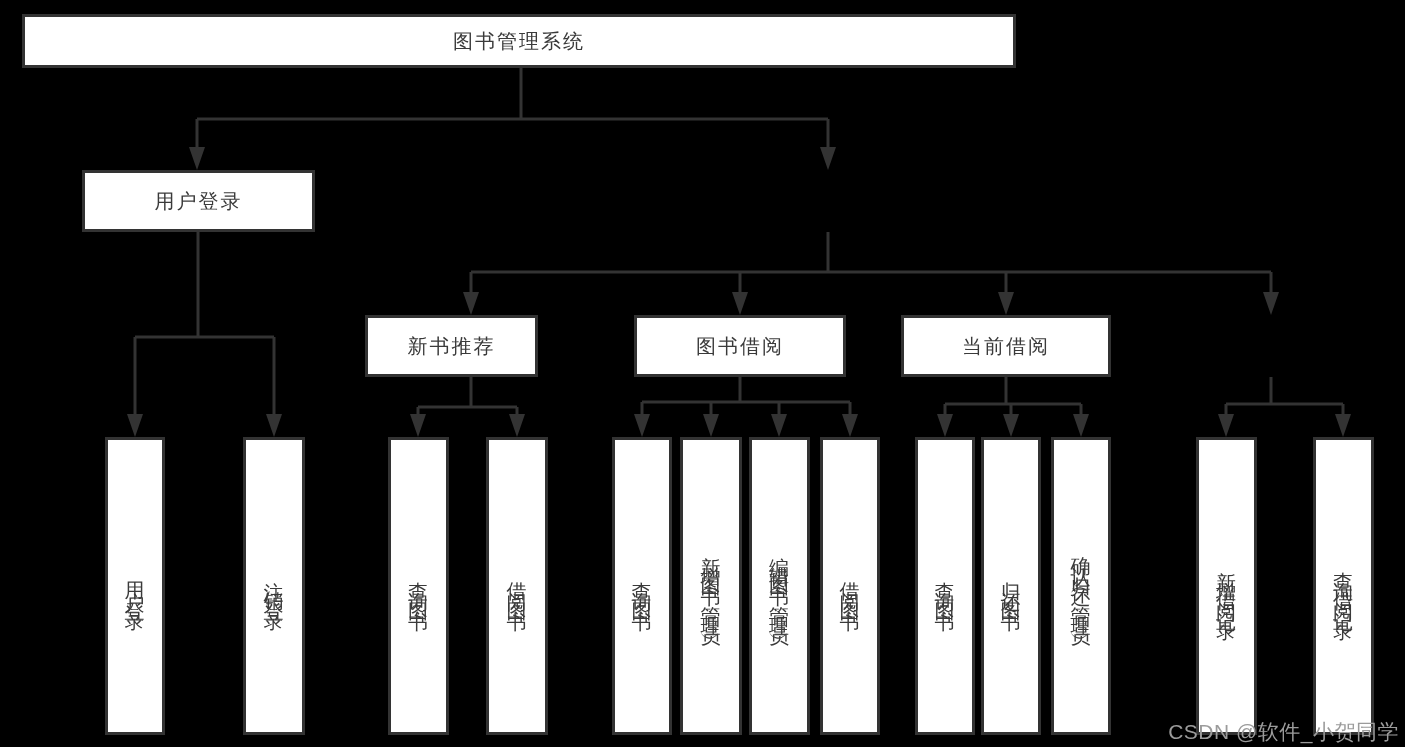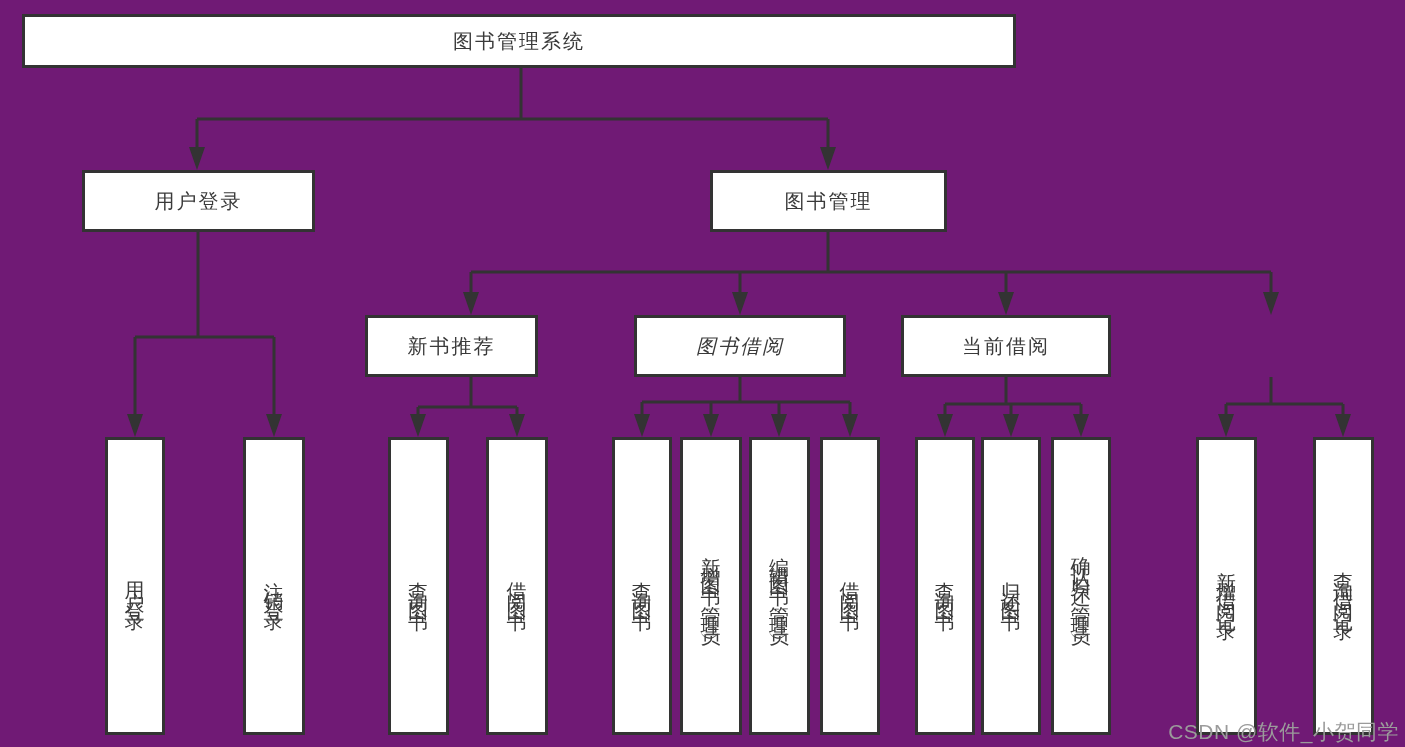--- a/index.html
+++ b/index.html
@@ -3,21 +3,21 @@
 <meta charset="utf-8">
 <style>
   * { margin: 0; padding: 0; box-sizing: border-box; }
   html, body { background: #ffffff; }
   body {
     font-family: "Liberation Sans", "DejaVu Sans", sans-serif;
     width: 1405px; height: 747px; overflow: hidden; position: relative;
   }
   .canvas {
     position: absolute; left: 0; top: 0; width: 1405px; height: 747px;
-    background: #701a75;
+    background: #000000;
   }
   .connectors { position: absolute; left: 0; top: 0; z-index: 1; }
   .node {
     position: absolute;
     background: #ffffff;
     border: 3px solid #333333;
     display: flex; align-items: center; justify-content: center;
     color: #3a3a3a;
     font-size: 20px;
     z-index: 2;
@@ -77,24 +77,23 @@
       <polygon points="1003,414 1019,414 1011,437"></polygon>
       <polygon points="1073,414 1089,414 1081,437"></polygon>
       <polygon points="1218,414 1234,414 1226,437"></polygon>
       <polygon points="1335,414 1351,414 1343,437"></polygon>
     </g>
   </svg>
 
   <div class="node root">图书管理系统</div>
 
   <div class="node hnode" style="left:82px; top:170px; width:233px;">用户登录</div>
-  <div class="node hnode" style="left:710px; top:170px; width:237px;">图书管理</div>
 
   <div class="node hnode" style="left:365px; top:315px; width:173px;">新书推荐</div>
-  <div class="node hnode" style="left:634px; top:315px; width:212px;font-style:italic;">图书借阅</div>
+  <div class="node hnode" style="left:634px; top:315px; width:212px;">图书借阅</div>
   <div class="node hnode" style="left:901px; top:315px; width:210px;">当前借阅</div>
 
   <div class="node vnode" style="left:105px; width:60px;">
     <span class="vtext">用户登录</span>
   </div>
   <div class="node vnode" style="left:243px; width:62px;">
     <span class="vtext">注销登录</span>
   </div>
 
   <div class="node vnode" style="left:388px; width:61px;">

